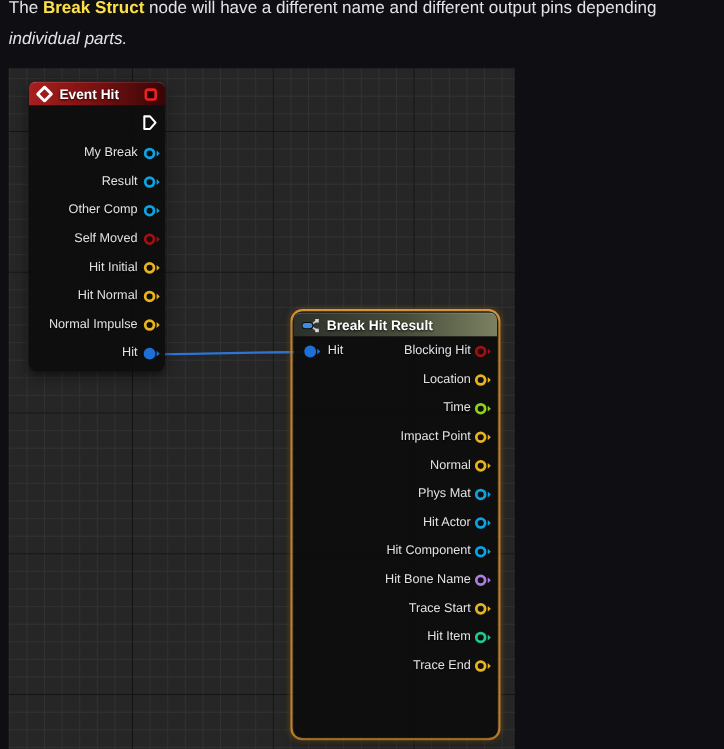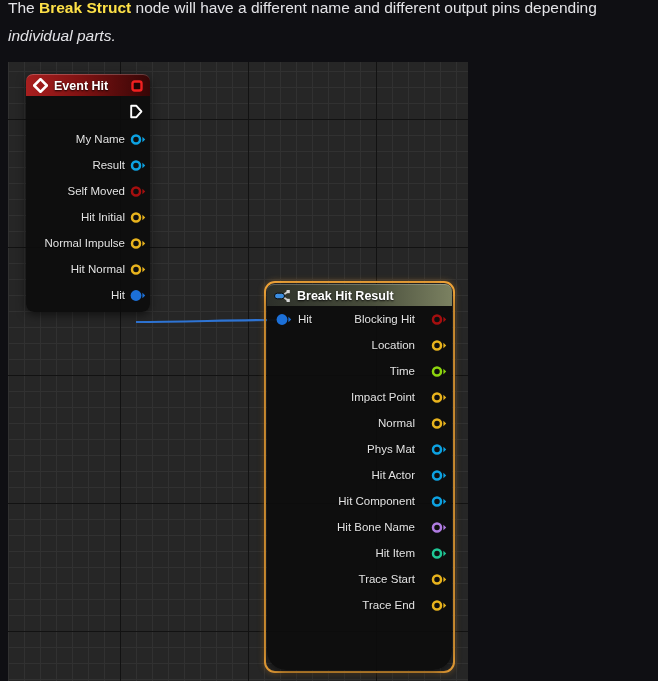--- a/index.html
+++ b/index.html
@@ -46,26 +46,26 @@
   .prow.out{justify-content:flex-end;gap:5px;padding-right:4px;}
   .plabel{color:#e2e2e2;font-size:11.5px;white-space:nowrap;
     text-shadow:0 1px 1px rgba(0,0,0,0.8);}
   .pinwrap{display:inline-flex;align-items:center;}
 
   
   #break-wrap{position:absolute;left:256px;top:219px;width:187px;height:388px;
     border:2.5px solid #f0a438;border-radius:11px;z-index:2;
     box-shadow:0 0 6px rgba(240,164,56,0.35);}
   #break-node{position:absolute;left:1px;top:1px;right:1px;bottom:1px;
-    border-radius:19px;background:rgba(13,13,13,0.95);}
+    border-radius:6px;background:rgba(13,13,13,0.95);}
   #break-node .node-header{background:linear-gradient(90deg,#2d302a 0%,#484d3b 55%,#7b8161 100%);}
   .brow{height:26px;display:flex;align-items:center;justify-content:space-between;
     padding:0 5px 0 9px;}
   .bleft{display:flex;align-items:center;gap:6px;}
-  .bright{display:flex;align-items:center;gap:16px;margin-left:auto;}
+  .bright{display:flex;align-items:center;gap:3px;margin-left:auto;}
 </style>
 </head>
 <body>
 
 <div id="screen">
 
   <div class="para-line" style="top:0;"><span>The </span><b>Break Struct</b><span> node will have a different name and different output pins depending</span></div>
   <div class="para-line" style="top:28px;font-style:italic;"><span>individual parts.</span></div>
 
   <div id="graph">
@@ -84,66 +84,75 @@
           <rect x="1.5" y="1.5" width="9" height="9" rx="2" fill="#200404" stroke="#f02020" stroke-width="2.4"></rect>
         </svg>
       </div>
       <div class="exec-row">
         <svg width="14" height="15" viewBox="0 0 14 15">
           <path d="M2.2 1.8 h5.2 l5 5.7 l-5 5.7 h-5.2 z" fill="none" stroke="#ffffff" stroke-width="1.9" stroke-linejoin="round"></path>
         </svg>
       </div>
       <div id="event-pins">
           <div class="prow out">
-            <span class="plabel">My Name</span>
+            <span class="plabel">My Break</span>
             <span class="pinwrap">
               <svg width="16" height="13" viewBox="0 0 16 13">
                 <circle cx="6" cy="6.5" r="4" fill="none" stroke="#0da2e2" stroke-width="2.5"></circle>
                 <path d="M12.4 3.8 L15.2 6.5 L12.4 9.2 Z" fill="#0da2e2"></path>
               </svg>
             </span>
           </div>
           <div class="prow out">
             <span class="plabel">Result</span>
             <span class="pinwrap">
               <svg width="16" height="13" viewBox="0 0 16 13">
                 <circle cx="6" cy="6.5" r="4" fill="none" stroke="#0da2e2" stroke-width="2.5"></circle>
                 <path d="M12.4 3.8 L15.2 6.5 L12.4 9.2 Z" fill="#0da2e2"></path>
               </svg>
             </span>
           </div>
           <div class="prow out">
+            <span class="plabel">Other Comp</span>
+            <span class="pinwrap">
+              <svg width="16" height="13" viewBox="0 0 16 13">
+                <circle cx="6" cy="6.5" r="4" fill="none" stroke="#0da2e2" stroke-width="2.5"></circle>
+                <path d="M12.4 3.8 L15.2 6.5 L12.4 9.2 Z" fill="#0da2e2"></path>
+              </svg>
+            </span>
+          </div>
+          <div class="prow out">
             <span class="plabel">Self Moved</span>
             <span class="pinwrap">
               <svg width="16" height="13" viewBox="0 0 16 13">
                 <circle cx="6" cy="6.5" r="4" fill="none" stroke="#a50f0f" stroke-width="2.5"></circle>
                 <path d="M12.4 3.8 L15.2 6.5 L12.4 9.2 Z" fill="#a50f0f"></path>
               </svg>
             </span>
           </div>
           <div class="prow out">
             <span class="plabel">Hit Initial</span>
             <span class="pinwrap">
               <svg width="16" height="13" viewBox="0 0 16 13">
                 <circle cx="6" cy="6.5" r="4" fill="none" stroke="#e8b31d" stroke-width="2.5"></circle>
                 <path d="M12.4 3.8 L15.2 6.5 L12.4 9.2 Z" fill="#e8b31d"></path>
               </svg>
             </span>
           </div>
           <div class="prow out">
-            <span class="plabel">Normal Impulse</span>
+            <span class="plabel">Hit Normal</span>
             <span class="pinwrap">
               <svg width="16" height="13" viewBox="0 0 16 13">
                 <circle cx="6" cy="6.5" r="4" fill="none" stroke="#e8b31d" stroke-width="2.5"></circle>
                 <path d="M12.4 3.8 L15.2 6.5 L12.4 9.2 Z" fill="#e8b31d"></path>
               </svg>
             </span>
           </div>
           <div class="prow out">
-            <span class="plabel">Hit Normal</span>
+            <span class="plabel">Normal Impulse</span>
             <span class="pinwrap">
               <svg width="16" height="13" viewBox="0 0 16 13">
                 <circle cx="6" cy="6.5" r="4" fill="none" stroke="#e8b31d" stroke-width="2.5"></circle>
                 <path d="M12.4 3.8 L15.2 6.5 L12.4 9.2 Z" fill="#e8b31d"></path>
               </svg>
             </span>
           </div>
           <div class="prow out">
             <span class="plabel">Hit</span>
             <span class="pinwrap">
@@ -272,42 +281,42 @@
                 <span class="pinwrap">
                   <svg width="16" height="13" viewBox="0 0 16 13">
                     <circle cx="6" cy="6.5" r="4" fill="none" stroke="#b07ce2" stroke-width="2.5"></circle>
                     <path d="M12.4 3.8 L15.2 6.5 L12.4 9.2 Z" fill="#b07ce2"></path>
                   </svg>
                 </span>
               </span>
             </div>
             <div class="brow">
               <span class="bright">
+                <span class="plabel">Trace Start</span>
+                <span class="pinwrap">
+                  <svg width="16" height="13" viewBox="0 0 16 13">
+                    <circle cx="6" cy="6.5" r="4" fill="none" stroke="#e8b31d" stroke-width="2.5"></circle>
+                    <path d="M12.4 3.8 L15.2 6.5 L12.4 9.2 Z" fill="#e8b31d"></path>
+                  </svg>
+                </span>
+              </span>
+            </div>
+            <div class="brow">
+              <span class="bright">
                 <span class="plabel">Hit Item</span>
                 <span class="pinwrap">
                   <svg width="16" height="13" viewBox="0 0 16 13">
                     <circle cx="6" cy="6.5" r="4" fill="none" stroke="#1fc795" stroke-width="2.5"></circle>
                     <path d="M12.4 3.8 L15.2 6.5 L12.4 9.2 Z" fill="#1fc795"></path>
                   </svg>
                 </span>
               </span>
             </div>
             <div class="brow">
               <span class="bright">
-                <span class="plabel">Trace Start</span>
-                <span class="pinwrap">
-                  <svg width="16" height="13" viewBox="0 0 16 13">
-                    <circle cx="6" cy="6.5" r="4" fill="none" stroke="#e8b31d" stroke-width="2.5"></circle>
-                    <path d="M12.4 3.8 L15.2 6.5 L12.4 9.2 Z" fill="#e8b31d"></path>
-                  </svg>
-                </span>
-              </span>
-            </div>
-            <div class="brow">
-              <span class="bright">
                 <span class="plabel">Trace End</span>
                 <span class="pinwrap">
                   <svg width="16" height="13" viewBox="0 0 16 13">
                     <circle cx="6" cy="6.5" r="4" fill="none" stroke="#e8b31d" stroke-width="2.5"></circle>
                     <path d="M12.4 3.8 L15.2 6.5 L12.4 9.2 Z" fill="#e8b31d"></path>
                   </svg>
                 </span>
               </span>
             </div>
           </div>

